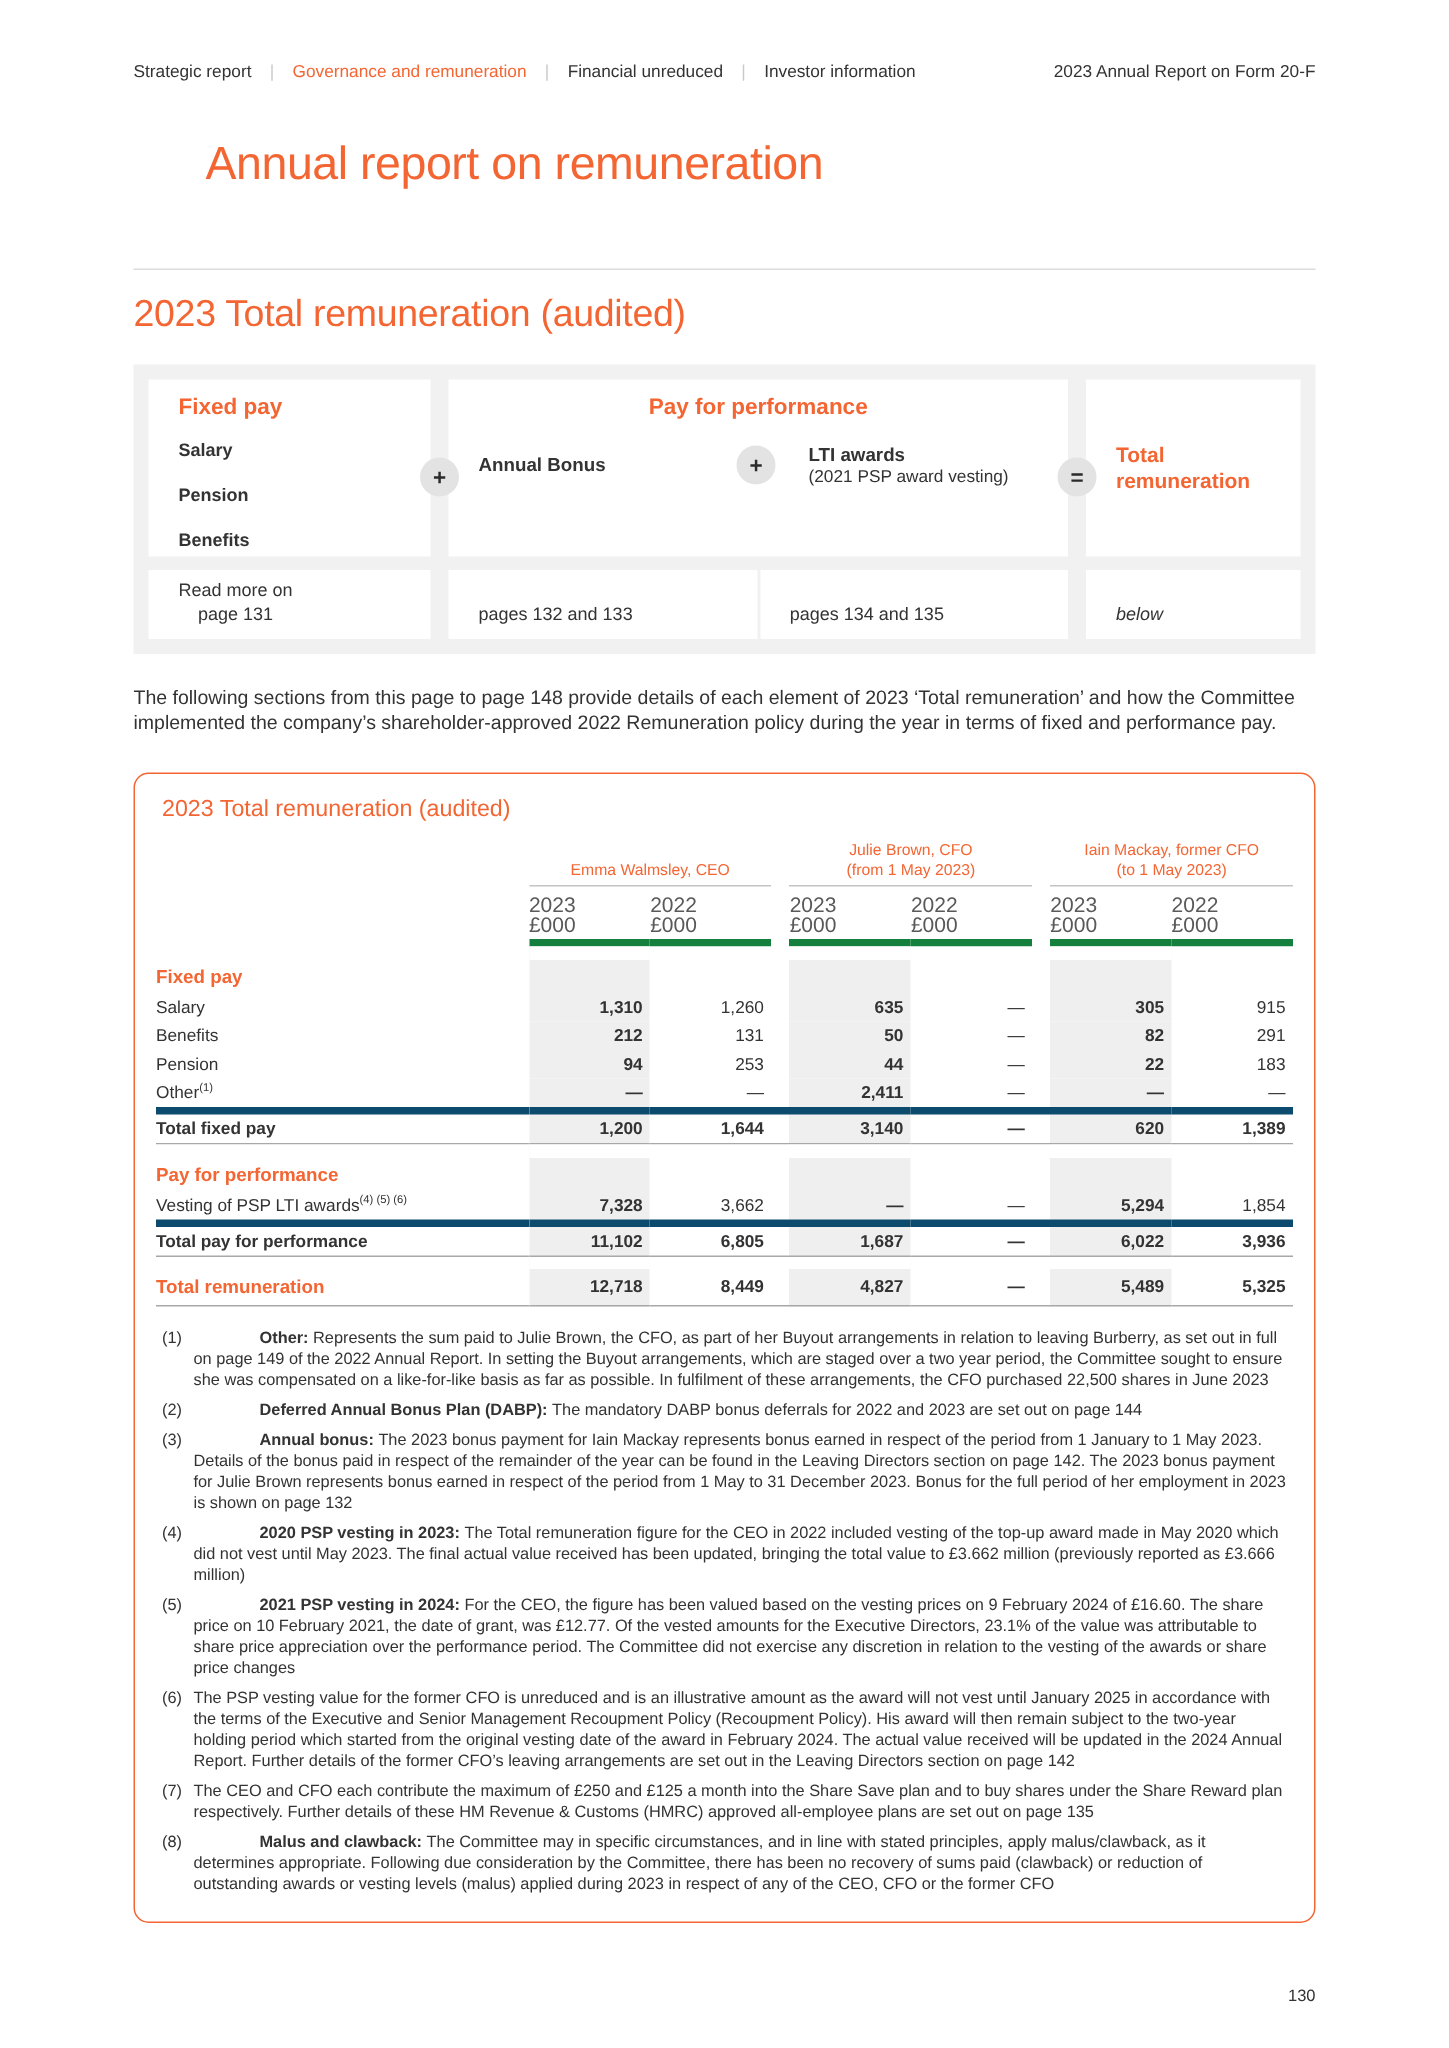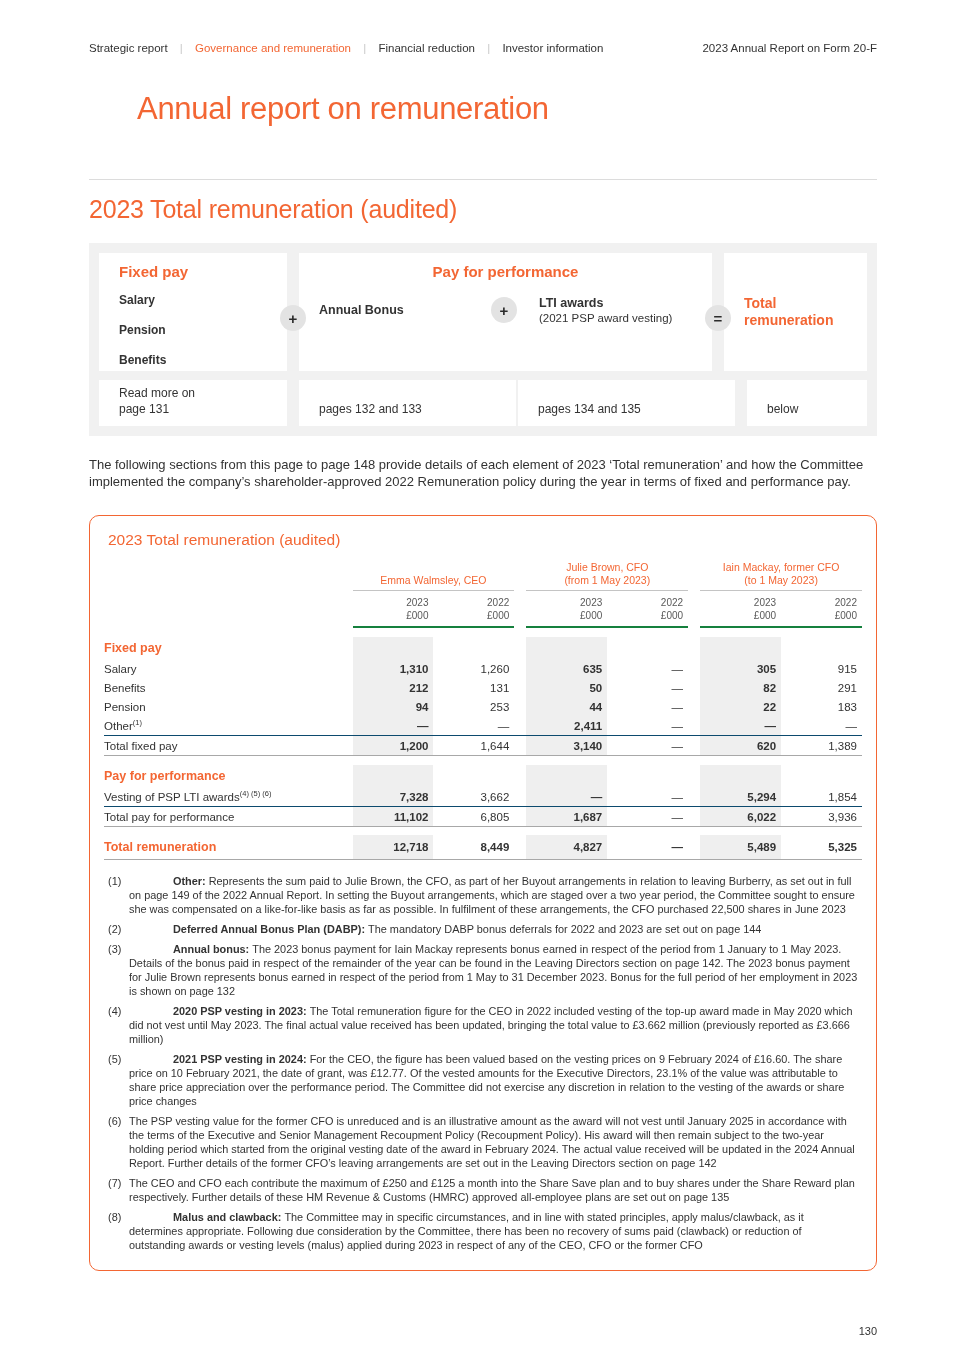--- a/index.html
+++ b/index.html
@@ -46,59 +46,59 @@
   .panel-total{width:143px;padding:10px 20px;display:flex;align-items:center;}
   .total-label{color:var(--accent);font-size:14px;font-weight:700;line-height:17px;}
   .circle{
     width:26px;height:26px;border-radius:50%;background:#e3e3e3;color:#2b2b2b;
     display:flex;align-items:center;justify-content:center;
     font-size:15px;font-weight:700;flex-shrink:0;
   }
   .circle.abs{position:absolute;top:52px;transform:translateX(-50%);z-index:2;}
   .circle.c1{left:194px;}
   .circle.c2{left:calc(100% - 149px);}
-  .diag-bottom{display:flex;margin-top:9px;height:46px;}
+  .diag-bottom{display:flex;margin-top:9px;height:46px;text-align:center;}
   .note{
     background:#fff;padding:6px 20px 9px;display:flex;align-items:flex-end;
     font-size:12px;line-height:15.5px;white-space:pre-line;color:#333;
   }
   .note-fixed{width:188px;}
   .mid-notes{flex:1;display:flex;gap:2px;}
   .mid-notes .note{flex:1;}
-  .note-total{width:120px;}
+  .note-total{width:143px;font-style:italic;}
 
   
   .intro{margin-top:21px;font-size:13px;line-height:16.5px;color:#333;max-width:792px;}
 
   
   .tbox{margin-top:25px;border:1px solid var(--accent);border-radius:10px;padding:13px 14px 16px;}
   .tbox-title{color:var(--accent);font-size:15.5px;font-weight:400;margin:2px 0 12px 4px;}
 
   table.remu{width:100%;border-collapse:separate;border-spacing:0;table-layout:fixed;}
   .remu th{font-weight:400;vertical-align:bottom;}
   th.grp{
     color:var(--accent);font-size:10.5px;font-weight:400;text-align:center;
     padding-bottom:4px;border-bottom:1px solid #c4c4c4;line-height:12.5px;
   }
   th.grp span{display:block;}
   th.yr{
-    font-size:10px;color:#595959;text-align:right;
-    padding:6px 5px 4px 0;line-height:12.5px;border-bottom:2px solid #15803d;
+    font-size:14px;color:#595959;text-align:left;
+    padding:6px 5px 4px 0;line-height:12.5px;border-bottom:5px solid #15803d;
   }
   th.yr span{display:block;}
   th.labh,th.gapc,td.gapc{border:none;}
 
   td.lab{font-size:11.5px;color:#333;padding:3.5px 4px 3.5px 0;}
   td.val{font-size:11.5px;color:#333;text-align:right;padding:3.5px 5px 3.5px 0;white-space:nowrap;}
   td.y2023{background:var(--shade);font-weight:700;}
   sup{font-size:7.5px;line-height:0;vertical-align:super;}
 
   tr.section td{border-top:9px solid #fff;}
   tr.section td.lab{color:var(--accent);font-weight:700;font-size:12.5px;padding-top:4px;padding-bottom:4px;}
-  tr.total td{border-top:1px solid #0c4a6e;border-bottom:1px solid #a8a8a8;}
+  tr.total td{border-top:5px solid #0c4a6e;border-bottom:1px solid #a8a8a8;font-weight:bold;}
   tr.grand td{border-top:8px solid #fff;border-bottom:1px solid #a8a8a8;}
   tr.grand td.lab{color:var(--accent);font-weight:700;font-size:12.5px;padding-top:5px;padding-bottom:5px;}
   tr.grand td.val{font-weight:700;}
 
   
   .footnotes{margin-top:14px;padding:0 2px 2px 4px;}
   .fn{display:flex;font-size:10.9px;line-height:14px;color:#333;margin-top:6px;}
   .fn-num{width:21px;flex-shrink:0;}
   .fn-body{flex:1;}
   .fn-lead{font-weight:700;margin-left:44px;}
@@ -109,21 +109,21 @@
 <body>
 
 <div class="page">
 
   <div class="topnav">
     <div class="nav-left">
       <span class="nav-item">Strategic report</span>
       <span class="nav-sep">|</span>
       <span class="nav-item active">Governance and remuneration</span>
       <span class="nav-sep">|</span>
-      <span class="nav-item">Financial reduction</span>
+      <span class="nav-item">Financial unreduced</span>
       <span class="nav-sep">|</span>
       <span class="nav-item">Investor information</span>
     </div>
     <div class="report-title">2023 Annual Report on Form 20-F</div>
   </div>
 
   <h1 class="page-title">Annual report on remuneration</h1>
   <hr class="rule">
   <h2 class="section-heading">2023 Total remuneration (audited)</h2>
 

